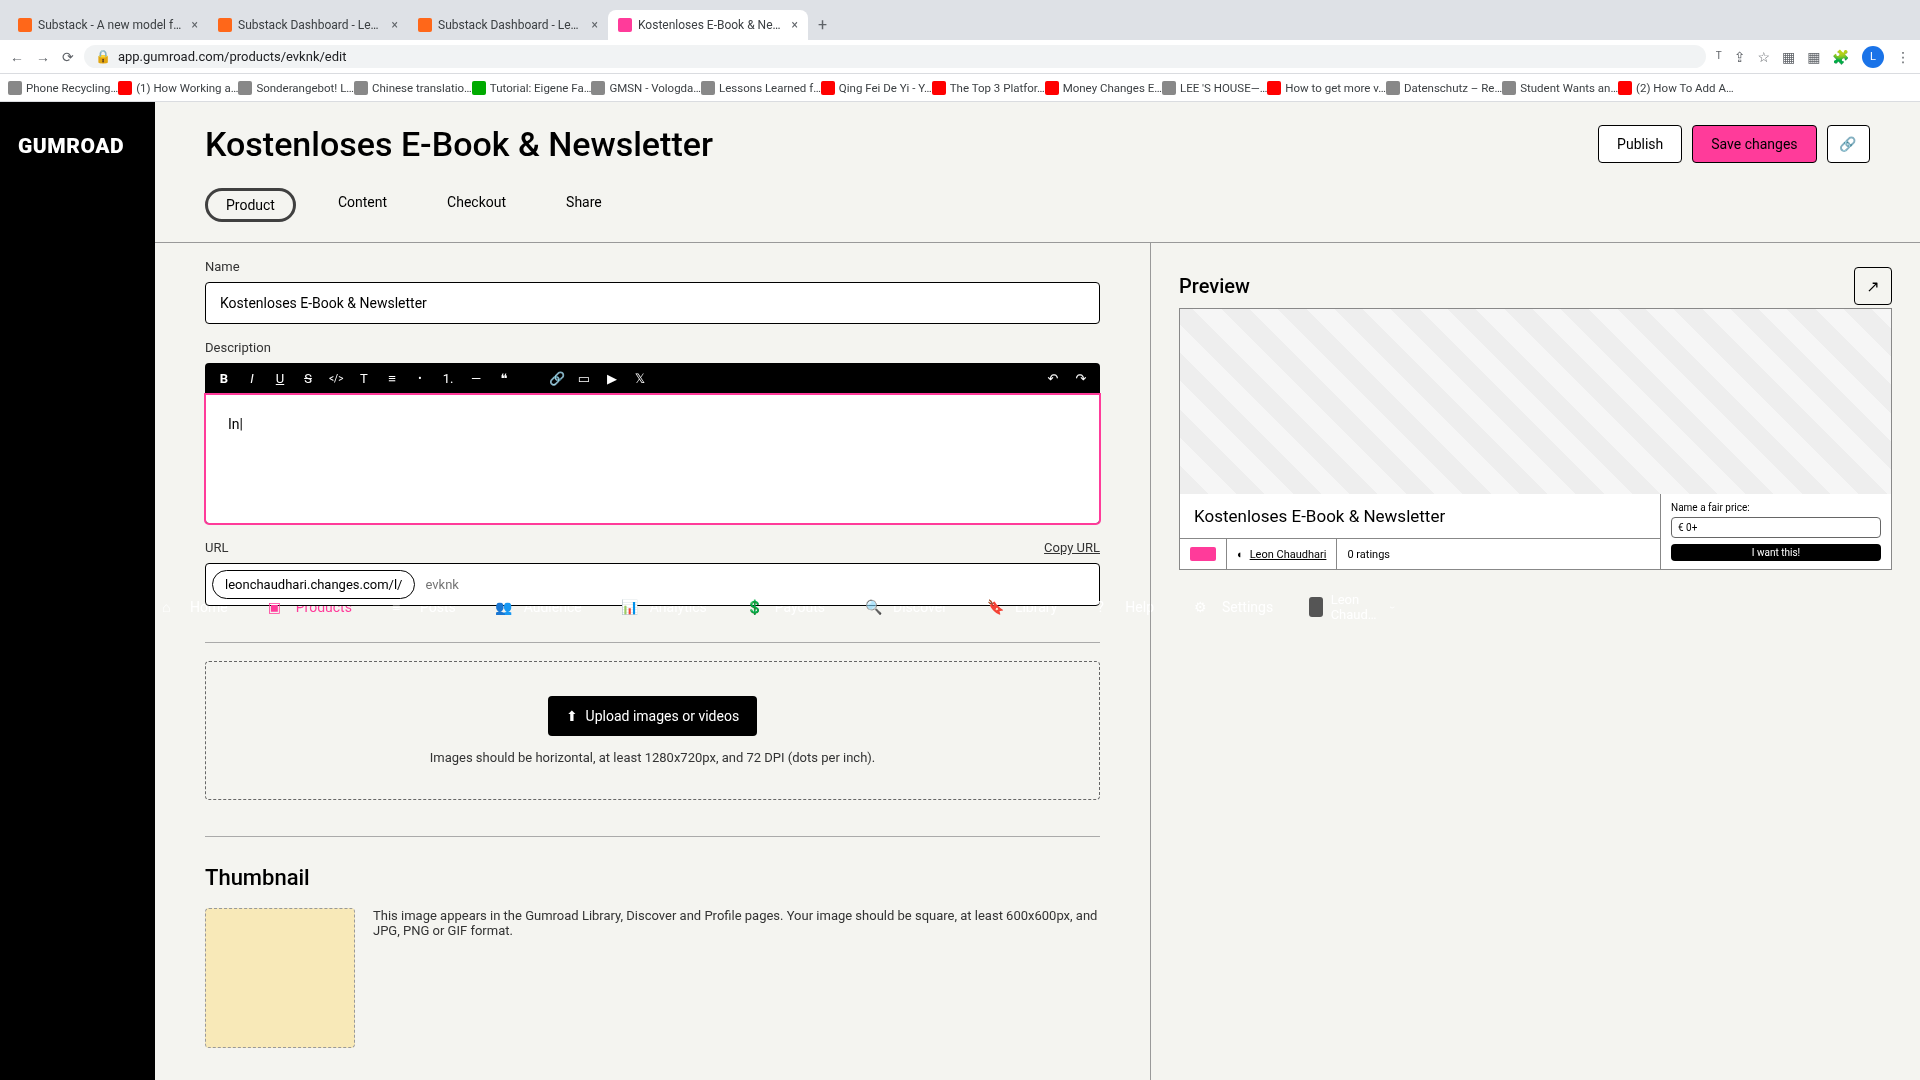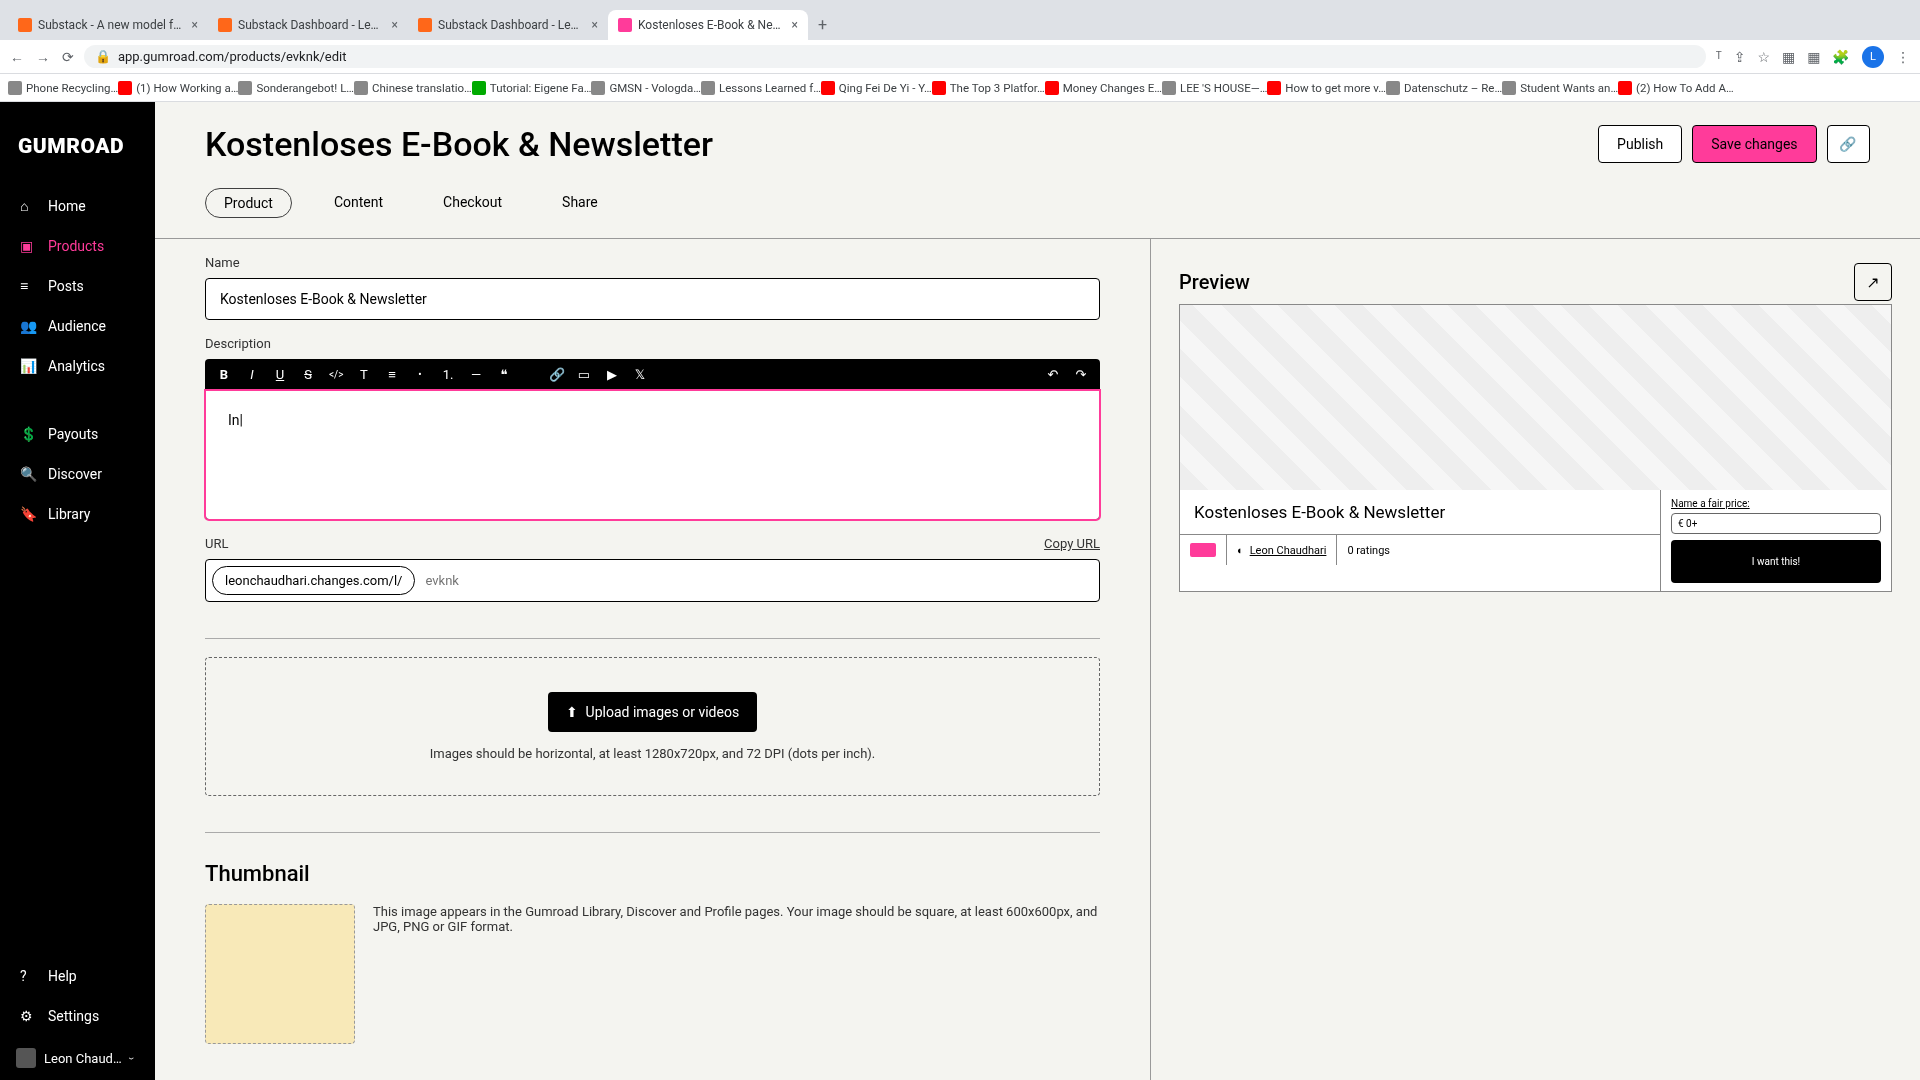--- a/index.html
+++ b/index.html
@@ -19,40 +19,40 @@
 .omnibox { flex:1; background:#f1f3f4; border-radius:20px; padding:4px 12px; font-size:13px; color:#202124; display:flex; align-items:center; gap:6px; }
 .url-right-icons { display:flex; gap:12px; color:#5f6368; font-size:14px; align-items:center; }
 .avatar-circle { width:22px; height:22px; background:#1a73e8; border-radius:50%; color:#fff; display:flex; align-items:center; justify-content:center; font-size:11px; }
 .bookmarks-bar { background:#fff; height:28px; display:flex; align-items:center; padding:0 8px; gap:0; border-bottom:1px solid #dadce0; font-size:11.5px; color:#3c4043; white-space:nowrap; overflow:hidden; }
 .bookmark-item { display:flex; align-items:center; gap:4px; }
 .bm-icon { width:14px; height:14px; background:#888; border-radius:2px; flex-shrink:0; }
 .bm-icon.red { background:#f00; }
 .bm-icon.green { background:#0a0; }
 
 .app-body { flex:1; display:flex; background:#f4f4f0; overflow:hidden; }
-.sidebar { width:155px; background:#000; display:flex; flex-direction:column; padding-top:32px; }
+.sidebar { width:155px; background:#000; display:flex; flex-direction:row; padding-top:32px; }
 .logo { color:#fff; font-weight:900; font-size:21px; letter-spacing:0.5px; padding:0 18px 28px; }
 .side-item { display:flex; align-items:center; gap:12px; padding:12px 20px; color:#fff; font-size:14px; }
 .side-item.active { color:#ff3b9a; }
 .side-icon { width:16px; height:16px; position:relative; }
 .side-spacer { flex:1; }
 .side-user { display:flex; align-items:center; gap:8px; padding:12px 16px; color:#fff; font-size:13px; }
 .side-avatar { width:20px; height:20px; background:#555; border-radius:3px; }
 
 .main-area { flex:1; display:flex; flex-direction:column; overflow:hidden; }
 .page-header { padding:22px 50px 0 50px; }
 .header-row { display:flex; justify-content:space-between; align-items:center; }
 .page-title { font-size:34px; font-weight:500; }
 .header-buttons { display:flex; gap:10px; }
 .hbtn { border:1px solid #000; background:#fff; padding:10px 18px; font-size:14px; border-radius:4px; cursor:pointer; }
 .hbtn.primary { background:#ff3b9a; color:#000; border-color:#000; }
 .hbtn.icon { padding:10px 12px; }
 .subnav { display:flex; gap:24px; margin-top:24px; font-size:14px; }
 .subnav-item { padding:6px 18px; border-radius:18px; cursor:pointer; }
-.subnav-item.active { border:1px solid #404040; }
+.subnav-item.active { border:3px solid #404040; }
 .editor-body { flex:1; display:flex; overflow:hidden; margin-top:20px; }
 .form-pane { flex:1; padding:0 50px 40px; overflow-y:auto; border-top:1px solid #999; }
 .preview-pane { width:770px; border-left:1px solid #999; border-top:1px solid #999; padding:24px 28px; }
 
 .field-label { font-size:13px; color:#333; margin-top:16px; margin-bottom:8px; display:flex; justify-content:space-between; }
 .text-input { width:100%; border:1px solid #000; border-radius:4px; padding:12px 14px; font-size:14px; background:#fff; }
 .rich-toolbar { background:#000; display:flex; align-items:center; gap:14px; padding:8px 12px; border-radius:4px 4px 0 0; color:#fff; font-size:13px; }
 .tb-icon { width:14px; cursor:pointer; text-align:center; }
 .tb-spacer { flex:1; }
 .rich-body { border:1px solid #000; border-top:none; border-radius:0 0 4px 4px; background:#fff; padding:22px; height:130px; font-size:14px; outline:2px solid #ff3b9a; outline-offset:-1px; }
@@ -74,23 +74,23 @@
 .preview-expand { border:1px solid #000; width:38px; height:38px; border-radius:4px; display:flex; align-items:center; justify-content:center; cursor:pointer; }
 .preview-card { border:1px solid #888; background:#fff; }
 .preview-image-area { height:185px; background:#f3f3f3; background-image:repeating-linear-gradient(45deg,#eee 0 20px,#f6f6f6 20px 40px); }
 .preview-row { display:flex; }
 .preview-main { flex:1; border-right:1px solid #888; }
 .preview-side { width:230px; padding:8px 10px; }
 .preview-product-title { font-size:17px; padding:12px 14px; border-bottom:1px solid #888; }
 .preview-meta { display:flex; }
 .meta-cell { border-right:1px solid #888; padding:8px 10px; font-size:11px; display:flex; align-items:center; gap:6px; }
 .meta-price-box { width:26px; height:14px; background:#ff3b9a; border-radius:2px; }
-.side-label { font-size:10px; margin-bottom:4px;text-decoration:underline; }
+.side-label { font-size:10px; margin-bottom:4px; }
 .price-input-box { border:1px solid #666; border-radius:4px; padding:4px 6px; font-size:10px; margin-bottom:6px; }
-.want-btn { background:#000; color:#fff; text-align:center; padding:16px; font-size:10px; border-radius:4px; }
+.want-btn { background:#000; color:#fff; text-align:center; padding:3px; font-size:10px; border-radius:4px; }
 .chevron { display:inline-block; transform:rotate(90deg); font-size:10px; }
 </style>
 </head>
 <body>
 
 <div class="app-root">
 
   <div class="browser-chrome">
     <div class="tab">
         <span class="tab-favicon orange"></span>

